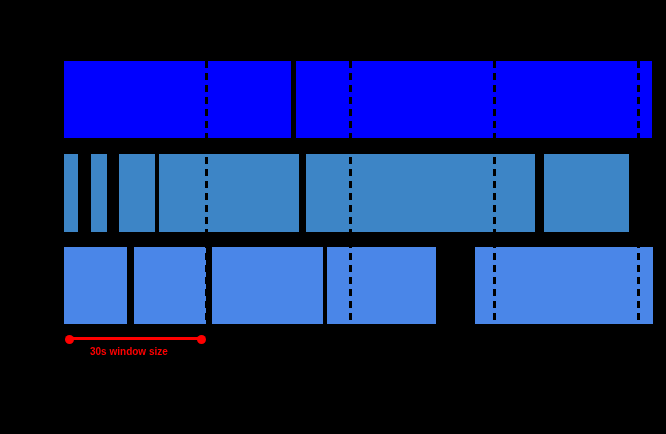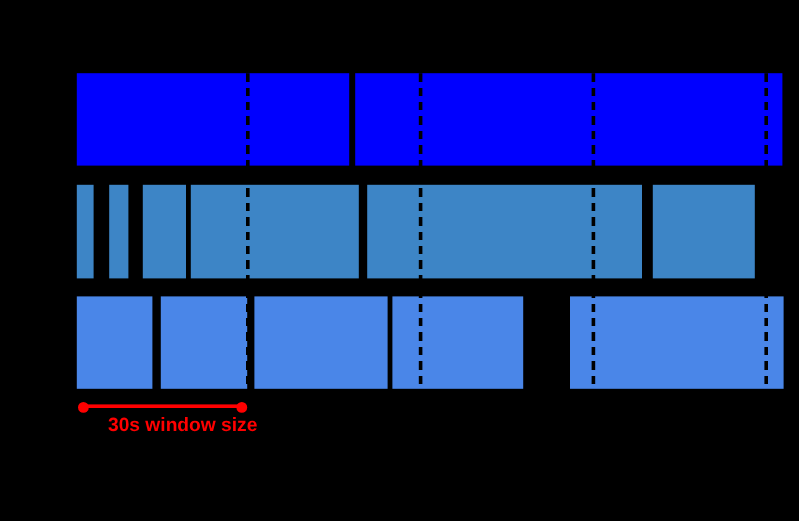--- a/index.html
+++ b/index.html
@@ -40,21 +40,21 @@
     height: 3px;
   }
   .size-dot {
     position: absolute;
     width: 9px;
     height: 9px;
     border-radius: 50%;
   }
   .size-label {
     position: absolute;
-    font-size: 16px;
+    font-size: 10px;
     font-weight: bold;
     white-space: nowrap;
   }
 </style>
 </head>
 <body>
 
 <div id="canvas">
   <div class="row-layer" id="bars">
       <div class="window-bar" style="left: 64px; top: 61px; width: 227px; height: 77px; background: rgb(0, 0, 255);"></div>

